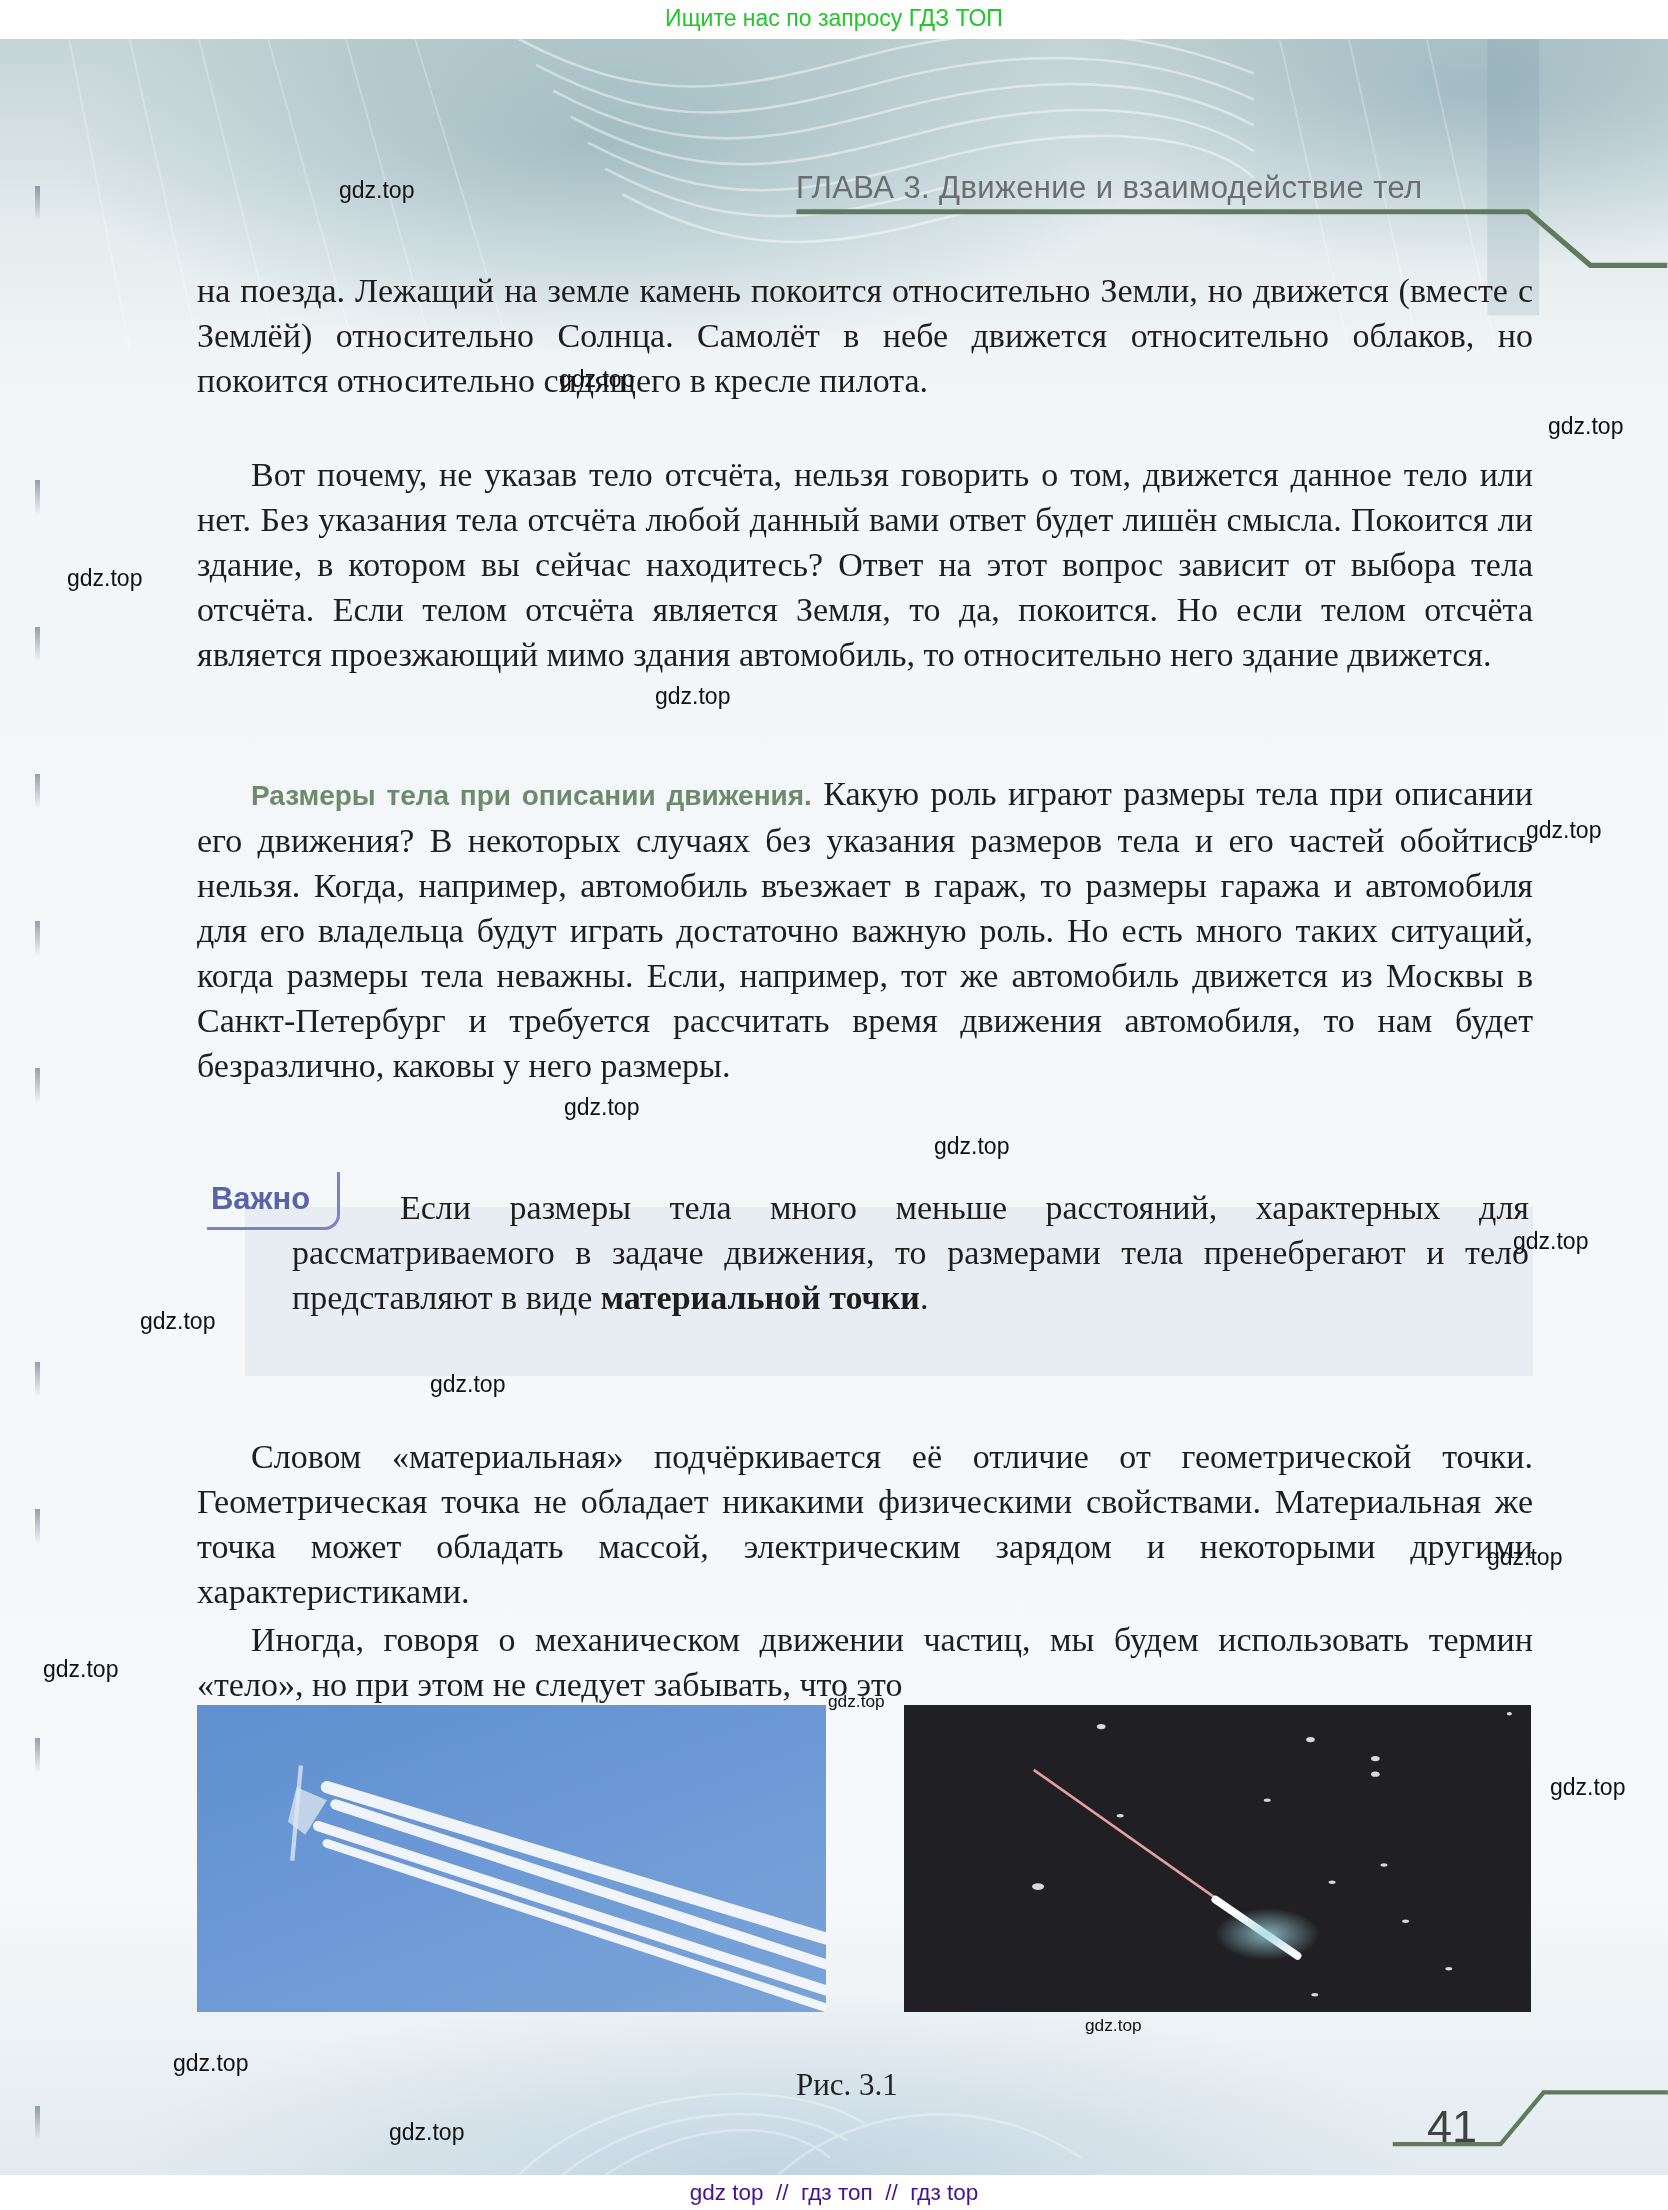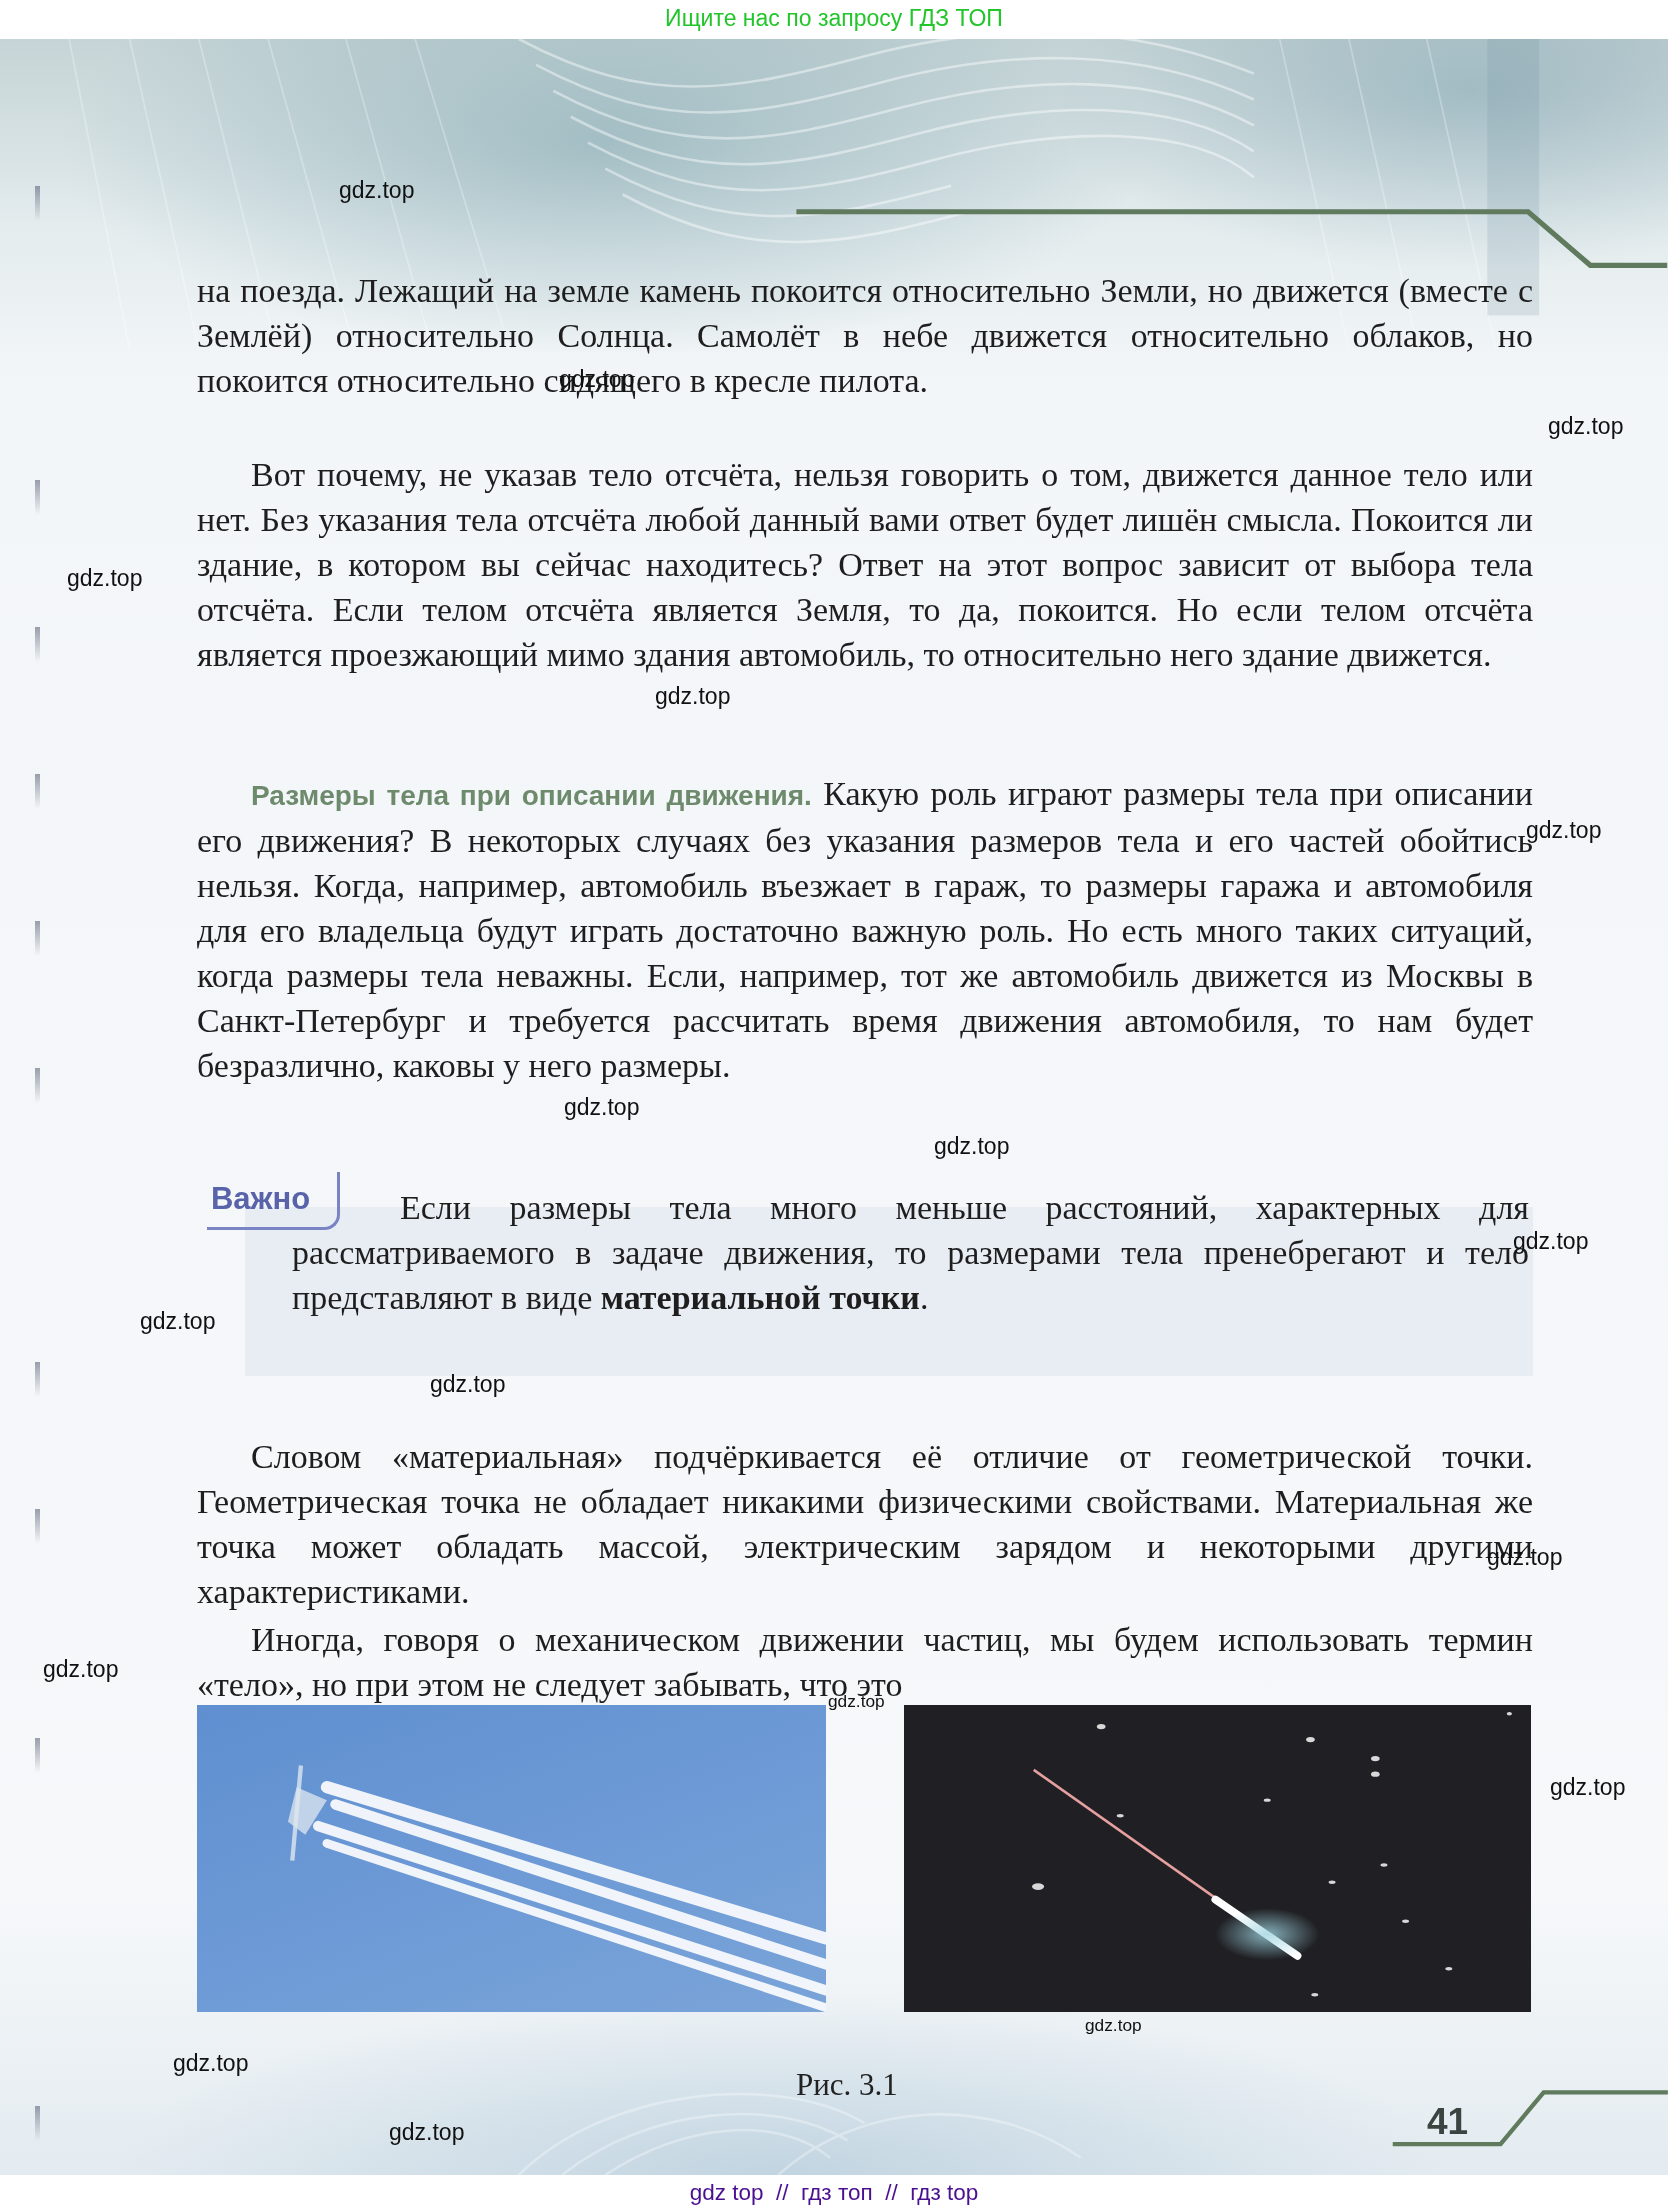--- a/index.html
+++ b/index.html
@@ -24,21 +24,21 @@
   .callout { position:absolute; left:197px; top:1176px; width:1336px; height:203px; }
   .callout-bg { position:absolute; left:48px; top:35px; width:1288px; height:169px; background:#e8edf4; }
   .badge { position:absolute; left:10.4px; top:0px; width:130px; height:55px; border-right:3.5px solid #7a84c4; border-bottom:3.5px solid #7a84c4; border-bottom-right-radius:15.6px; }
   .badge span { position:absolute; left:3.5px; top:8.6px; font-family:"Liberation Sans", sans-serif; font-weight:bold; font-size:31px; color:#5963aa; }
   .callout-text { position:absolute; left:95px; top:13px; width:1237px; font-size:34px; line-height:45px; color:#1e1e1e; text-align:justify; }
   .callout-text .first { text-indent:108px; }
   .callout-text b { font-weight:bold; }
   .figure-left { position:absolute; left:197px; top:1666px; width:629px; height:307px; background:linear-gradient(160deg,#5f8fd0 0%, #6d9ad6 50%, #7aa4d8 100%); overflow:hidden; }
   .figure-right { position:absolute; left:904px; top:1666px; width:627px; height:307px; background:#202024; overflow:hidden; }
   .caption { position:absolute; left:796px; top:2028px; font-size:31px; color:#222; }
-  .page-number { position:absolute; left:1427px; top:2062px; font-family:"Liberation Sans", sans-serif; font-weight:bold; font-size:37px; color:#3d4340; }
+  .page-number { position:absolute; left:1427px; top:2062px; font-family:"Liberation Sans", sans-serif; font-weight:normal; font-size:45px; color:#3d4340; }
   .footer-rule { position:absolute; left:1384px; top:2049px; width:284px; height:69px; }
   .wm { position:absolute; font-family:"Liberation Sans", sans-serif; font-size:23px; color:#111; white-space:nowrap; }
   .wm.small { font-size:17.3px; }
   .bottom-banner { position:absolute; left:0; top:2175px; width:1668px; height:47px; background:#fff; text-align:center; }
   .bottom-banner span { font-family:"Liberation Sans", sans-serif; font-size:22.5px; line-height:35px; color:#4b1090; }
   .margin-tick { position:absolute; left:35px; width:5.2px; height:35px; background:linear-gradient(180deg, rgba(90,100,120,0.6), rgba(90,100,120,0)); }
 </style>
 </head>
 <body>
 
@@ -76,20 +76,21 @@
       <path d="M600 220 C700 120 900 100 1000 160"></path>
       <path d="M650 220 C750 140 900 130 980 180"></path>
       <path d="M700 220 C790 160 900 150 960 200"></path>
       <path d="M900 220 C1000 130 1150 130 1250 200"></path>
     </g>
   </svg>
 
   <svg class="header-rule" viewBox="0 0 1929 360">
     <polyline points="921,200 1768,200 1840,262 1929,262" fill="none" stroke="#5f7a5c" stroke-width="6"></polyline>
   </svg>
+  <div class="chapter-header">ГЛАВА 3. Движение и взаимодействие тел</div>
 
   <div class="margin-tick" style="top:147px"></div>
   <div class="margin-tick" style="top:441px"></div>
   <div class="margin-tick" style="top:588px"></div>
   <div class="margin-tick" style="top:735px"></div>
   <div class="margin-tick" style="top:882px"></div>
   <div class="margin-tick" style="top:1029px"></div>
   <div class="margin-tick" style="top:1323px"></div>
   <div class="margin-tick" style="top:1470px"></div>
   <div class="margin-tick" style="top:1699px"></div>

